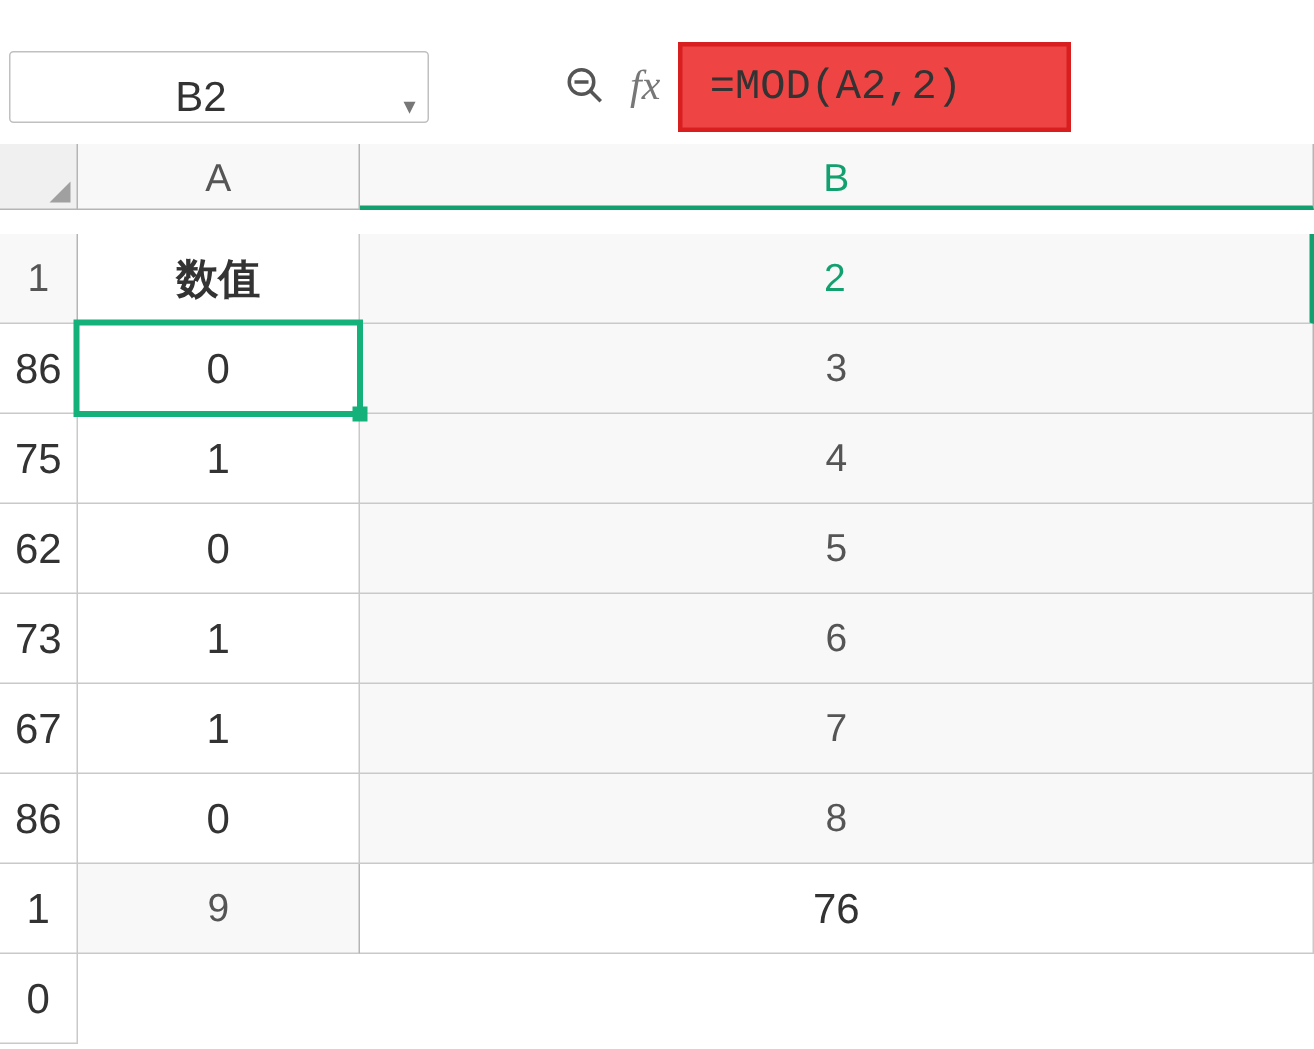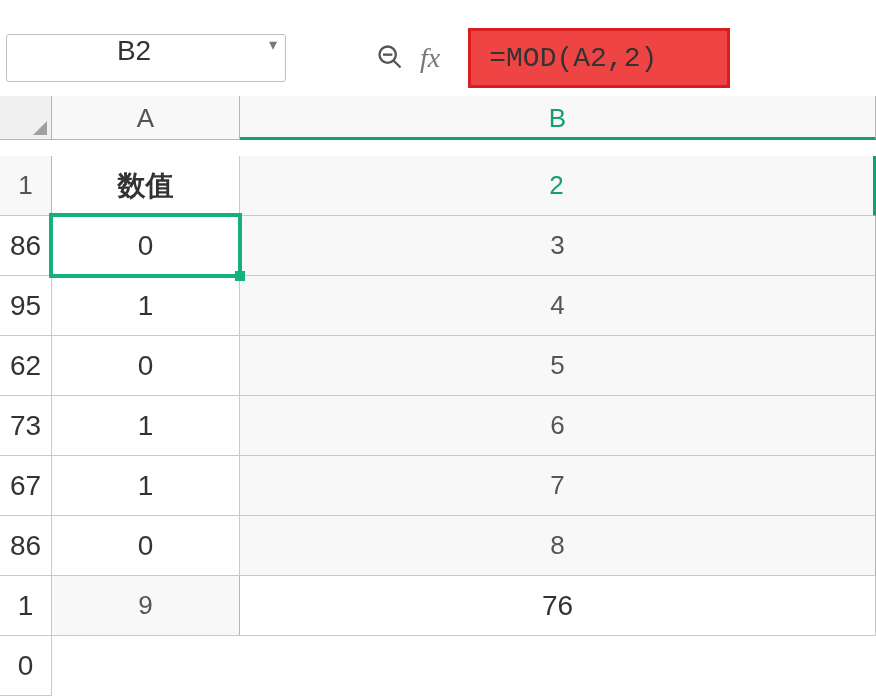--- a/index.html
+++ b/index.html
@@ -16,21 +16,21 @@
     align-items: center;
     padding: 30px 6px 10px 6px;
     height: 96px;
   }
   .name-box {
     width: 280px;
     height: 48px;
     border: 1px solid #c0c0c0;
     border-radius: 3px;
     display: flex;
-    align-items: flex-start;
+    align-items: flex-end;
     background: #fff;
     position: relative;
   }
   .name-box-text {
     flex: 1;
     text-align: center;
     font-size: 28px;
     font-family: Arial, sans-serif;
     color: #333;
   }
@@ -43,21 +43,21 @@
   .spacer { flex: 0 0 90px; }
   .zoom-icon {
     width: 30px; height: 30px;
     margin-right: 14px;
     color: #555;
   }
   .fx-label {
     font-style: italic;
     font-size: 28px;
     color: #777;
-    margin-right: 28px;
+    margin-right: 12px;
     font-family: "Times New Roman", serif;
   }
   .formula-box {
     border: 3px solid #d81e1e;
     height: 60px;
     width: 262px;
     display: flex;
     align-items: center;
     padding: 0 18px;
     font-family: "Courier New", monospace;
@@ -172,21 +172,21 @@
   <div class="colhead active">B</div>
 
   <div class="rowhead">1</div>
   <div class="cell header-cell">数值</div>
 
   <div class="rowhead active">2</div>
   <div class="cell">86</div>
   <div class="cell selected">0</div>
 
   <div class="rowhead">3</div>
-  <div class="cell">95</div>
+  <div class="cell">75</div>
   <div class="cell">1</div>
 
   <div class="rowhead">4</div>
   <div class="cell">62</div>
   <div class="cell">0</div>
 
   <div class="rowhead">5</div>
   <div class="cell">73</div>
   <div class="cell">1</div>
 

